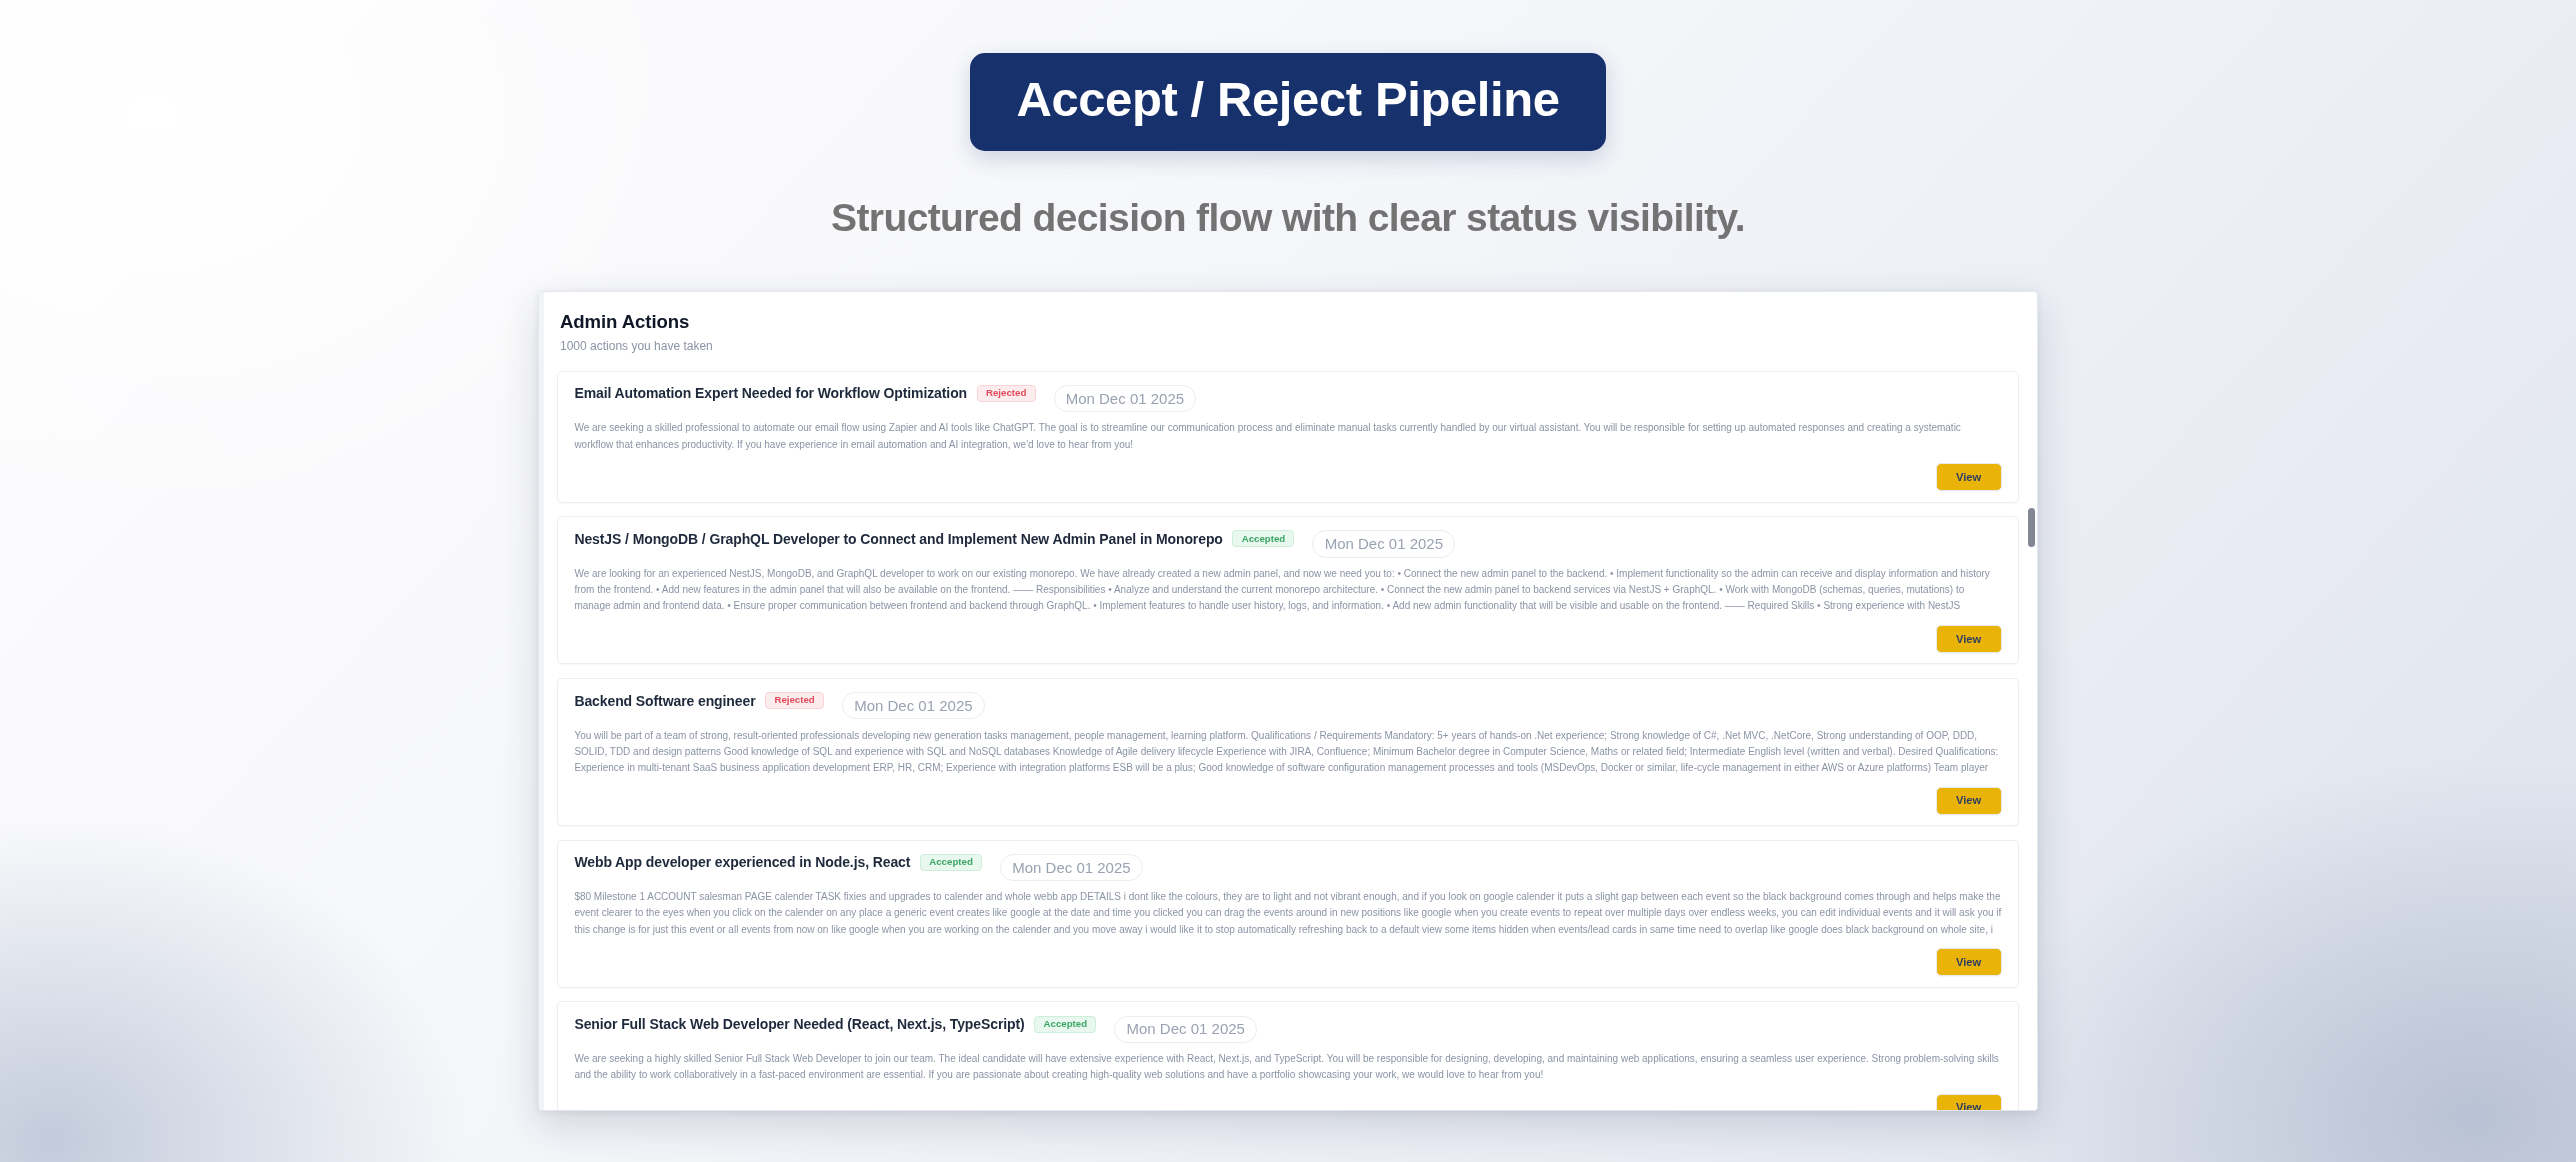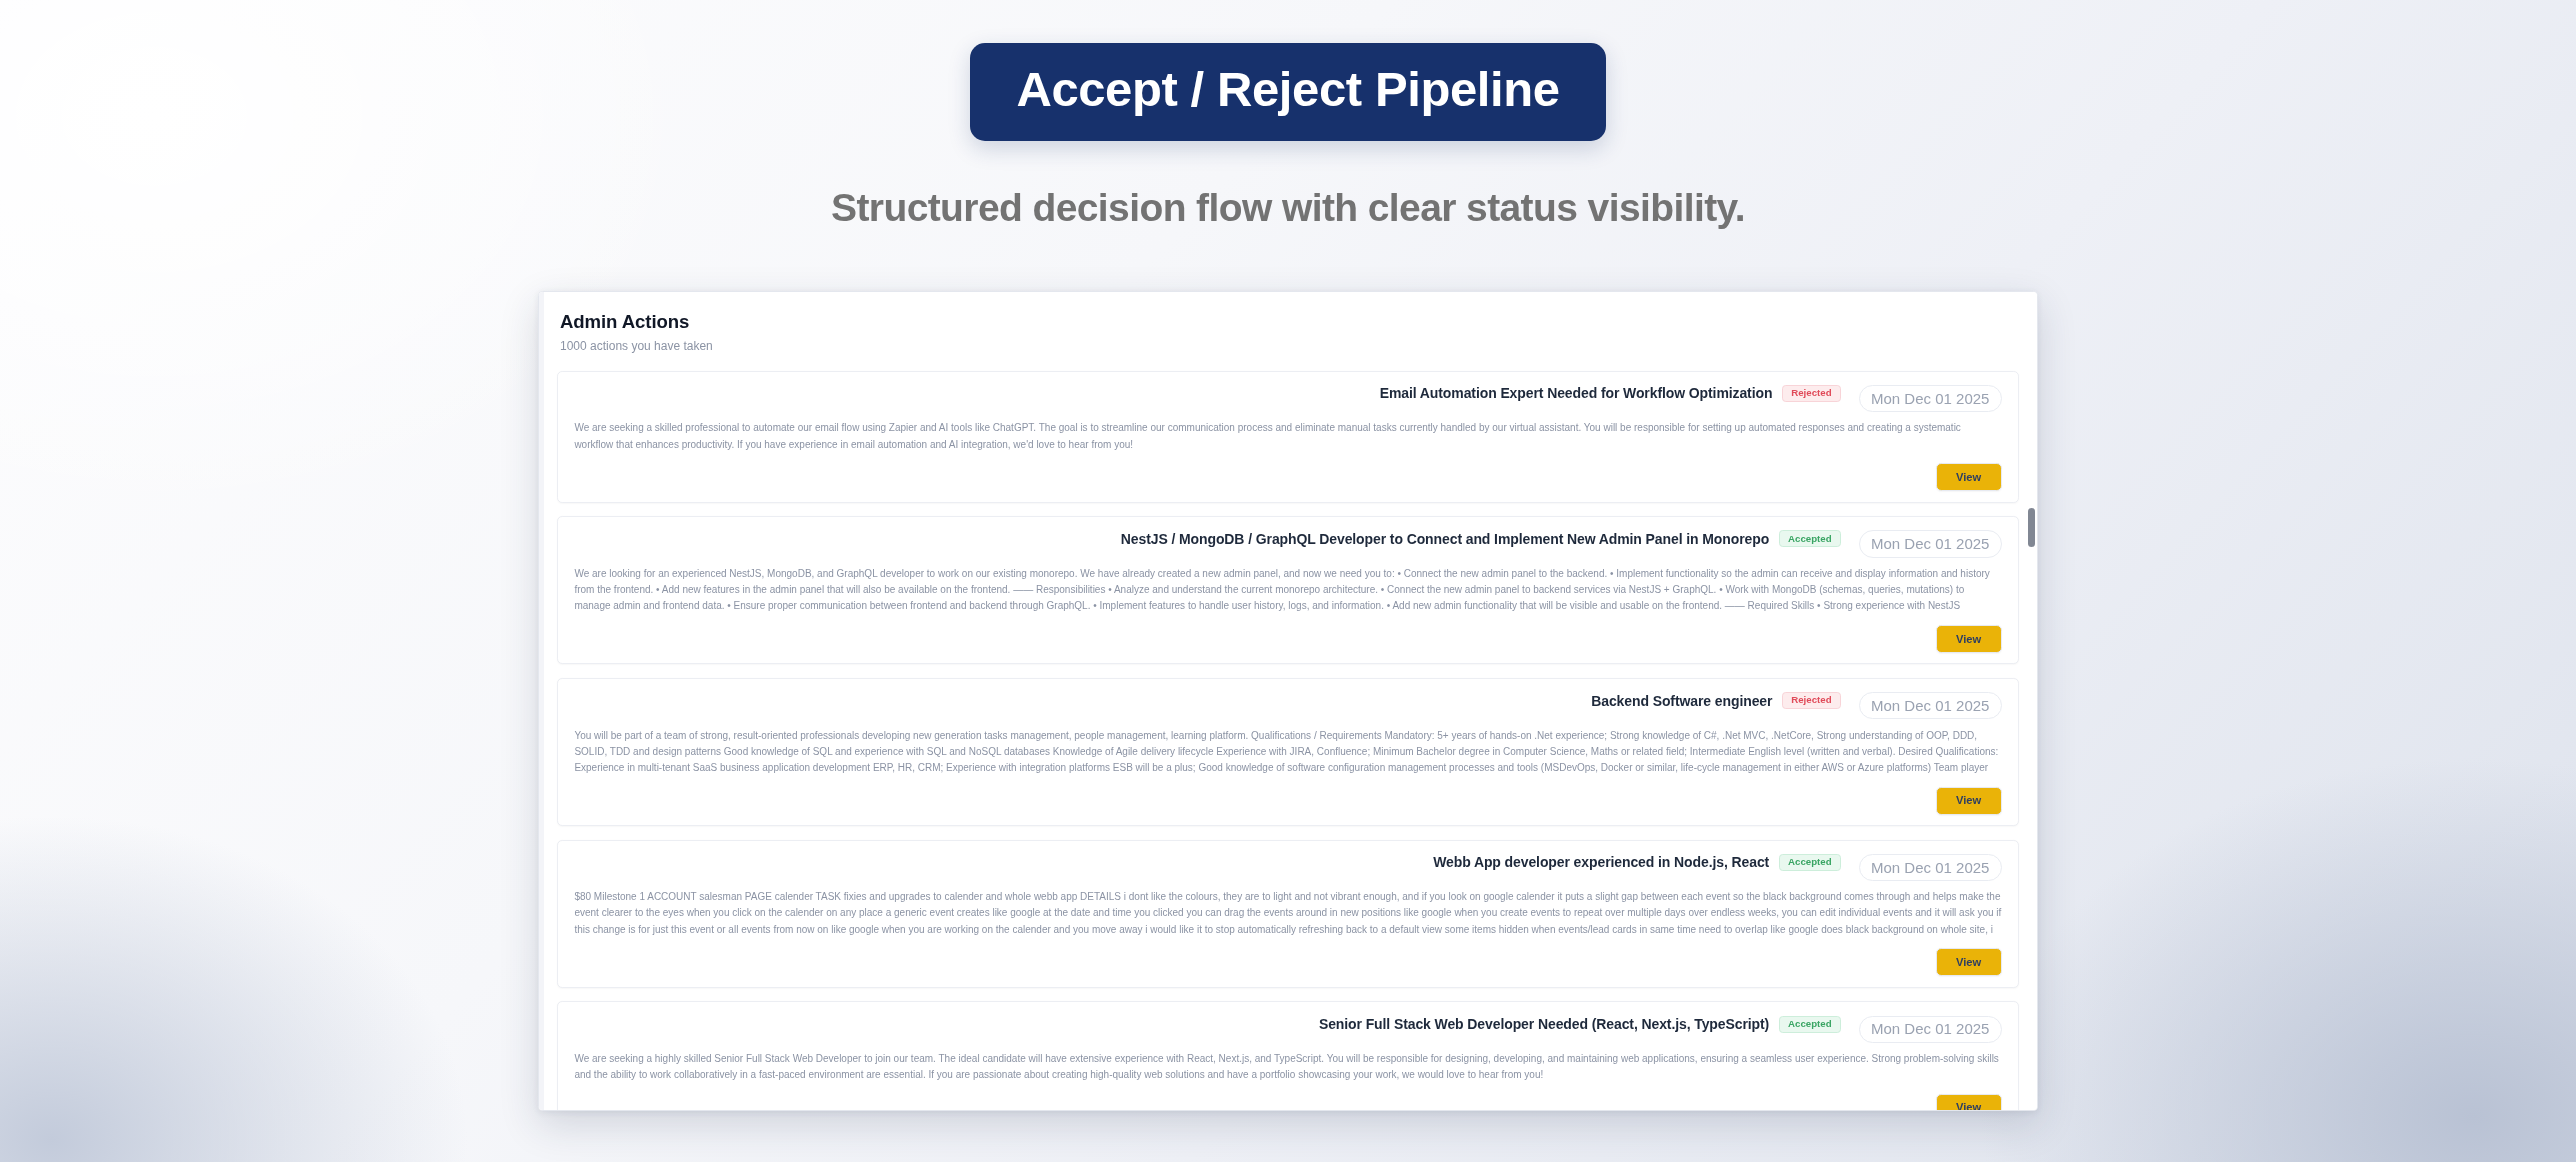--- a/index.html
+++ b/index.html
@@ -23,21 +23,21 @@
 
   .page {
     position: relative;
     width: 2576px;
     height: 1163px;
   }
 
   
   .hero {
     position: absolute;
-    top: 1px; left: 0; right: 0;
+    top: 11px; left: 0; right: 0;
     display: flex;
     flex-direction: column;
     align-items: center;
   }
 
   .title-banner {
     margin-top: 42px;
     background: #17316c;
     border-radius: 15px;
     padding: 22.4px 46px 27px;
@@ -115,21 +115,21 @@
     border: 0.7px solid #eceef3;
     border-radius: 5.2px;
     background: #ffffff;
     padding: 13.4px 16.4px 10.4px 16.4px;
     box-shadow: 0 0.7px 1.5px rgba(17,24,39,0.03);
   }
 
   .card-top {
     display: flex;
     align-items: flex-start;
-    justify-content: flex-end;
+    justify-content: flex-start;
     gap: 18px;
   }
 
   .card-head {
     display: flex;
     align-items: center;
     gap: 9.7px;
     flex-wrap: nowrap;
   }
 

